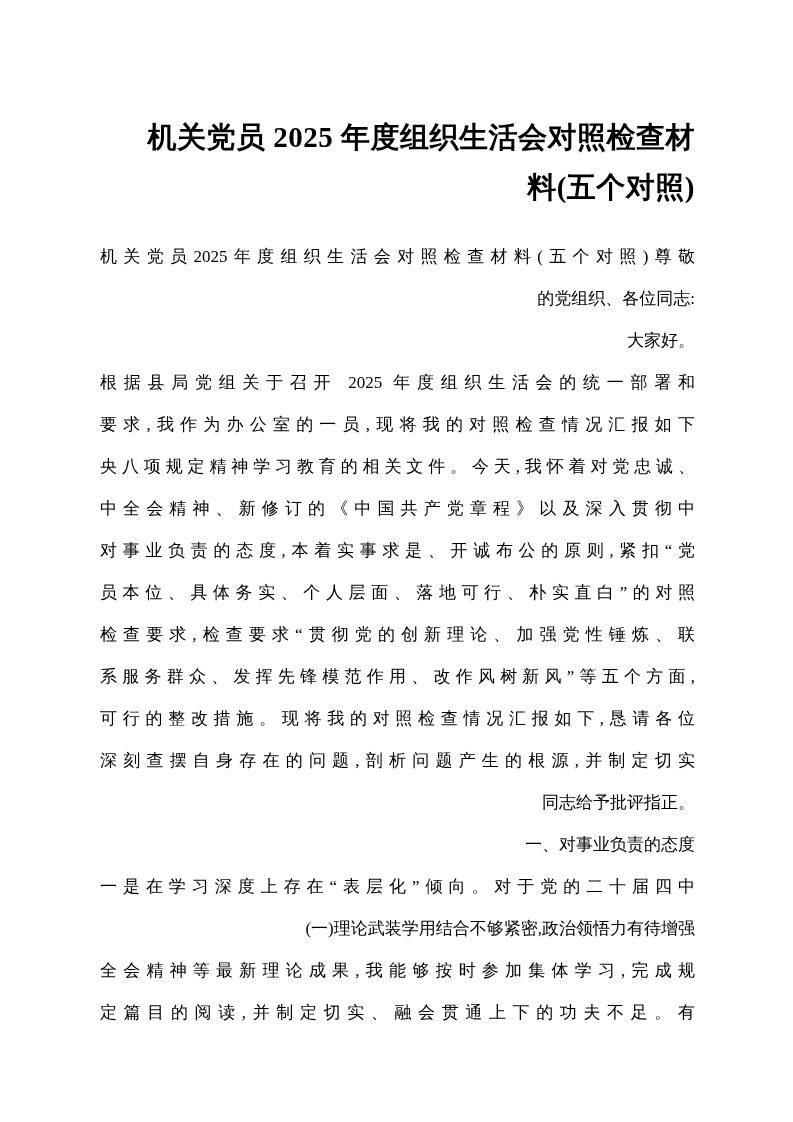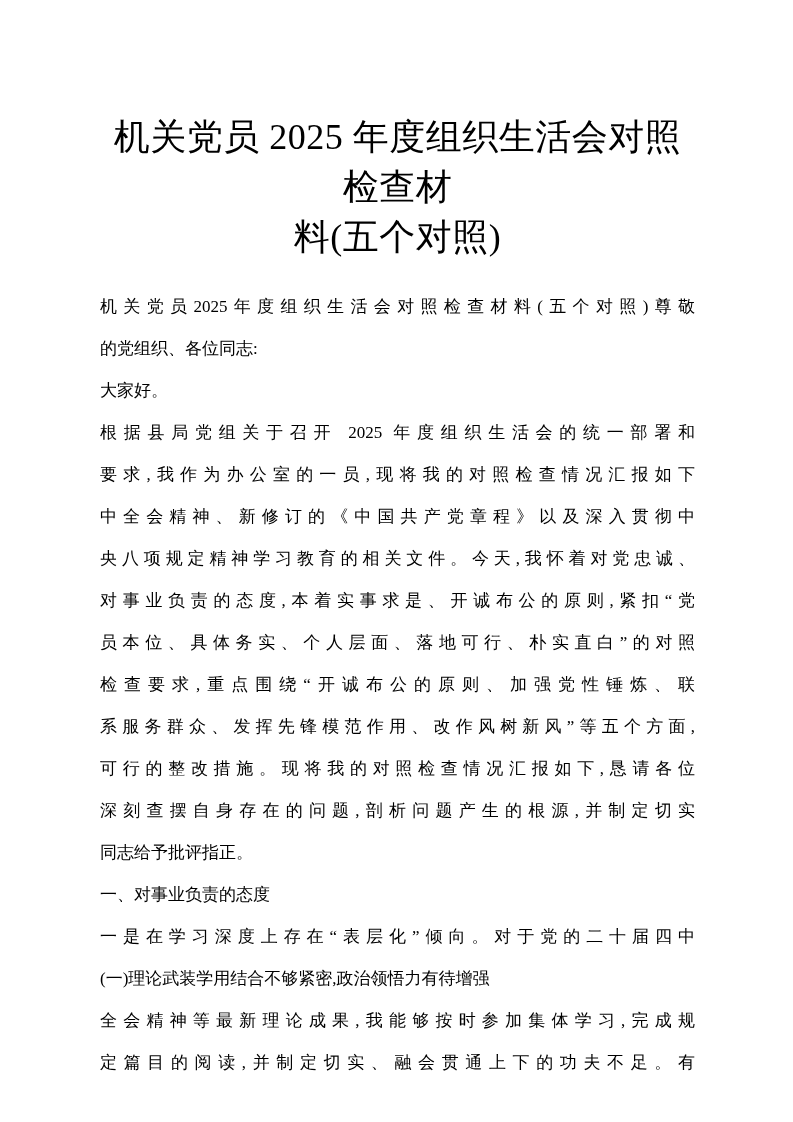--- a/index.html
+++ b/index.html
@@ -16,34 +16,35 @@
     font-family: "Liberation Serif", "DejaVu Serif", serif;
     color: #000000;
   }
   .content {
     position: absolute;
     left: 100px;
     top: 112px;
     width: 595px;
   }
   .doc-title {
-    font-weight: 400;
-    font-size: 36px;
+    font-weight: 700;
+    font-size: 29px;
     line-height: 50px;
-    text-align: center;
+    text-align: right;
     letter-spacing: 0.5px;
   }
   .doc-body {
     margin-top: 24px;
     font-size: 17px;
     line-height: 42px;
   }
   .line {
     height: 42px;
     overflow: hidden;
+    text-align: right;
   }
   .line.j {
     text-align: justify;
     text-align-last: justify;
     text-justify: inter-character;
   }
 </style>
 </head>
 <body>
 
@@ -52,25 +53,25 @@
     <div class="doc-title">
       <div>机关党员 2025 年度组织生活会对照检查材</div>
       <div>料(五个对照)</div>
     </div>
     <div class="doc-body">
         <div class="line j">机关党员2025年度组织生活会对照检查材料(五个对照)尊敬</div>
         <div class="line">的党组织、各位同志:</div>
         <div class="line">大家好。</div>
         <div class="line j">根据县局党组关于召开 2025 年度组织生活会的统一部署和</div>
         <div class="line j">要求,我作为办公室的一员,现将我的对照检查情况汇报如下</div>
+        <div class="line j">央八项规定精神学习教育的相关文件。今天,我怀着对党忠诚、</div>
         <div class="line j">中全会精神、新修订的《中国共产党章程》以及深入贯彻中</div>
-        <div class="line j">央八项规定精神学习教育的相关文件。今天,我怀着对党忠诚、</div>
         <div class="line j">对事业负责的态度,本着实事求是、开诚布公的原则,紧扣“党</div>
         <div class="line j">员本位、具体务实、个人层面、落地可行、朴实直白”的对照</div>
-        <div class="line j">检查要求,重点围绕“开诚布公的原则、加强党性锤炼、联</div>
+        <div class="line j">检查要求,检查要求“贯彻党的创新理论、加强党性锤炼、联</div>
         <div class="line j">系服务群众、发挥先锋模范作用、改作风树新风”等五个方面,</div>
         <div class="line j">可行的整改措施。现将我的对照检查情况汇报如下,恳请各位</div>
         <div class="line j">深刻查摆自身存在的问题,剖析问题产生的根源,并制定切实</div>
         <div class="line">同志给予批评指正。</div>
         <div class="line">一、对事业负责的态度</div>
         <div class="line j">一是在学习深度上存在“表层化”倾向。对于党的二十届四中</div>
         <div class="line">(一)理论武装学用结合不够紧密,政治领悟力有待增强</div>
         <div class="line j">全会精神等最新理论成果,我能够按时参加集体学习,完成规</div>
         <div class="line j">定篇目的阅读,并制定切实、融会贯通上下的功夫不足。有</div>
       </div>

